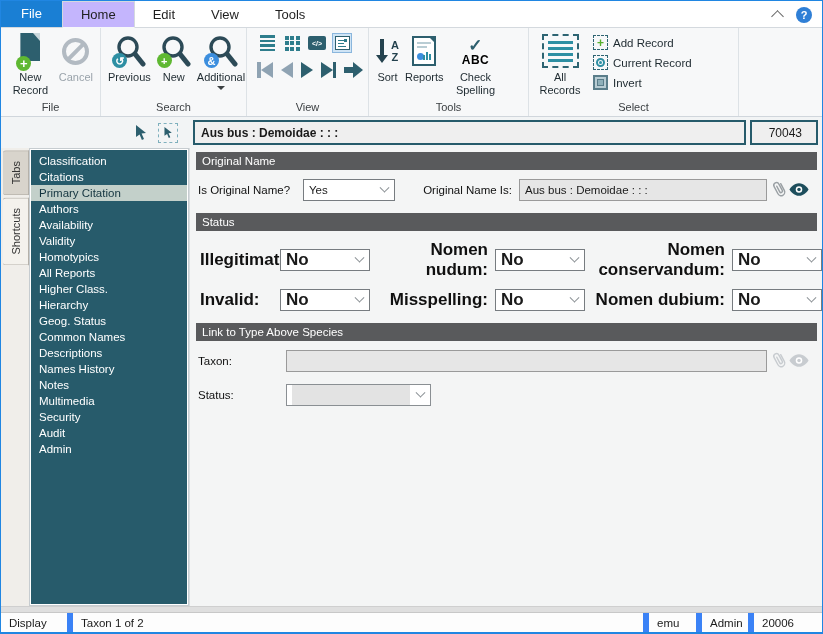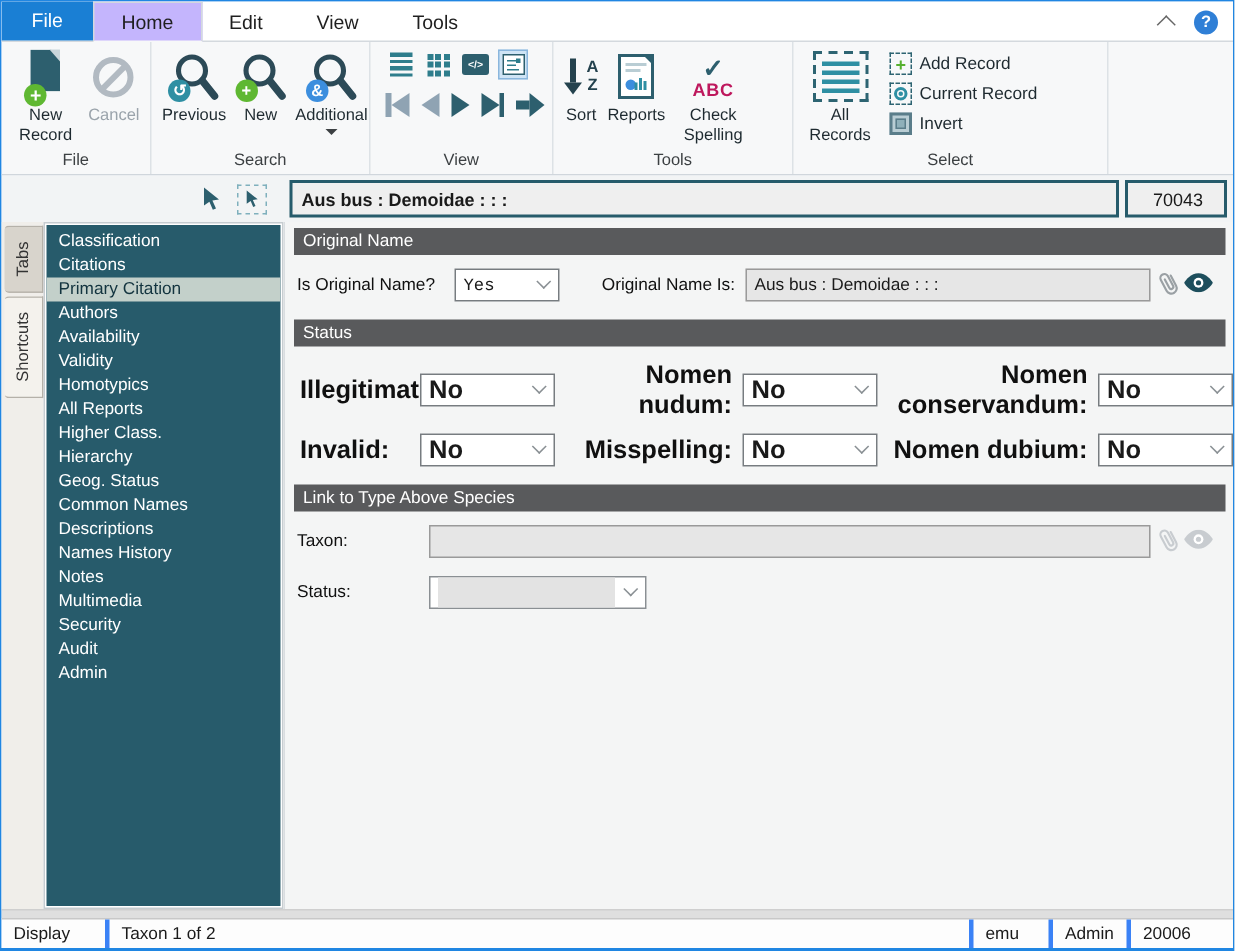--- a/index.html
+++ b/index.html
@@ -64,21 +64,21 @@
   
   .ic-report { position:relative; width:24px; height:30px; background:#fff; border:2px solid #2d5f6e; }
   .ic-report .fold { position:absolute; right:-2px; top:-2px; width:0; height:0; border-left:8px solid transparent; border-top:8px solid #2d5f6e; }
   .ic-report .line { position:absolute; left:3px; right:3px; height:2px; background:#b9cdd4; }
   .ic-report .dotc { position:absolute; left:3px; bottom:4px; width:7px; height:7px; border-radius:50%; background:#3c8ede; }
   .ic-report .bars { position:absolute; right:3px; bottom:4px; display:flex; align-items:flex-end; gap:1px; }
   .ic-report .bars i { width:2px; background:#2e8fa3; display:block; }
   
   .ic-spell { display:flex; flex-direction:column; align-items:center; line-height:1; }
   .ic-spell .chk { color:#2d5f6e; font-size:17px; font-weight:bold; }
-  .ic-spell .abc { font-size:12px; font-weight:bold; color:#be185d; letter-spacing:.5px; }
+  .ic-spell .abc { font-size:12px; font-weight:bold; color:#000000; letter-spacing:.5px; }
   
   .mag { position:relative; width:34px; height:34px; }
   .mag svg { position:absolute; inset:0; }
   .mag .badge { position:absolute; left:0px; bottom:0px; width:15px; height:15px; border-radius:50%;
                 color:#fff; font-weight:bold; font-size:11px; display:flex; align-items:center; justify-content:center; line-height:0; }
   .badge.teal { background:#2e8fa3; } .badge.green { background:#5fb832; } .badge.blue { background:#3c8ede; }
   
   .dashbox { width:37px; height:34px; border:2px dashed #2d6472; display:flex; flex-direction:column; justify-content:center; gap:3px; padding:0 4px; }
   .dashbox .bar { height:3px; background:#2e8fa3; }
   .dashbox-x { width:37px; height:34px; border:2px dashed #2d6472; position:relative; }
@@ -156,21 +156,21 @@
   .clip { color:#9aa0a4; transform:rotate(-28deg); }
   .eye { color:#1d4e5c; }
   .clip.off { color:#c8ccd0; } .eye.off { color:#c8ccd0; }
 
   .statusgrid { display:grid; grid-template-columns:80px 90px 125px 90px 147px 90px; row-gap:9px; margin:0 2px 12px 4px; font-size:17px; align-items:center;font-weight:bold; }
   .statusgrid .r { text-align:right; padding-right:7px; }
 
   
   .bottomstrip { height:6px; background:#dfdfdf; border-top:1px solid #cfcfcf; flex:0 0 auto; }
   .statusbar { height:20px; background:#fdfdfd; border-top:1px solid #c8c8c8; display:flex; align-items:center; font-size:11.5px; flex:0 0 auto; }
-  .sb-cell { padding:0 8px; height:100%; display:flex; align-items:center; border-right:3px solid #3b82f6; white-space:nowrap; }
+  .sb-cell { padding:0 8px; height:100%; display:flex; align-items:center; border-right:6px solid #3b82f6; white-space:nowrap; }
   .sb-mode { width:72px; } .sb-pos { flex:1; } .sb-user { width:53px; } .sb-role { width:52px; } .sb-port { width:68px; border-right:none; }
 </style>
 </head>
 <body>
 
 <div class="win">
 
 
   <div class="tabrow">
     <div class="rtab file">File</div>
@@ -439,21 +439,21 @@
         <div class="sb-item">Audit</div>
         <div class="sb-item">Admin</div>
       </div>
     </div>
 
     <div class="formarea">
 
       <div class="sect-head">Original Name</div>
       <div class="frow">
         <span class="flabel" style="width:105px;">Is Original Name?</span>
-        <span class="dd" style="width:70px;font-family:Liberation Mono, monospace;">
+        <span class="dd" style="width:92px;">
           <span class="val">Yes</span>
           <span class="chevwrap">
               <span class="chev"></span>
             </span>
         </span>
         <span class="flabel" style="width:116px; text-align:right; padding-right:7px; margin-left:8px;">Original Name Is:</span>
         <span class="rofield" style="flex:1;">Aus bus : Demoidae : : :</span>
         <span class="iconpair">
           <span class="clip">
             <svg width="13" height="18" viewBox="0 0 14 20" fill="none" stroke="currentColor" stroke-width="1.6" stroke-linecap="round">

